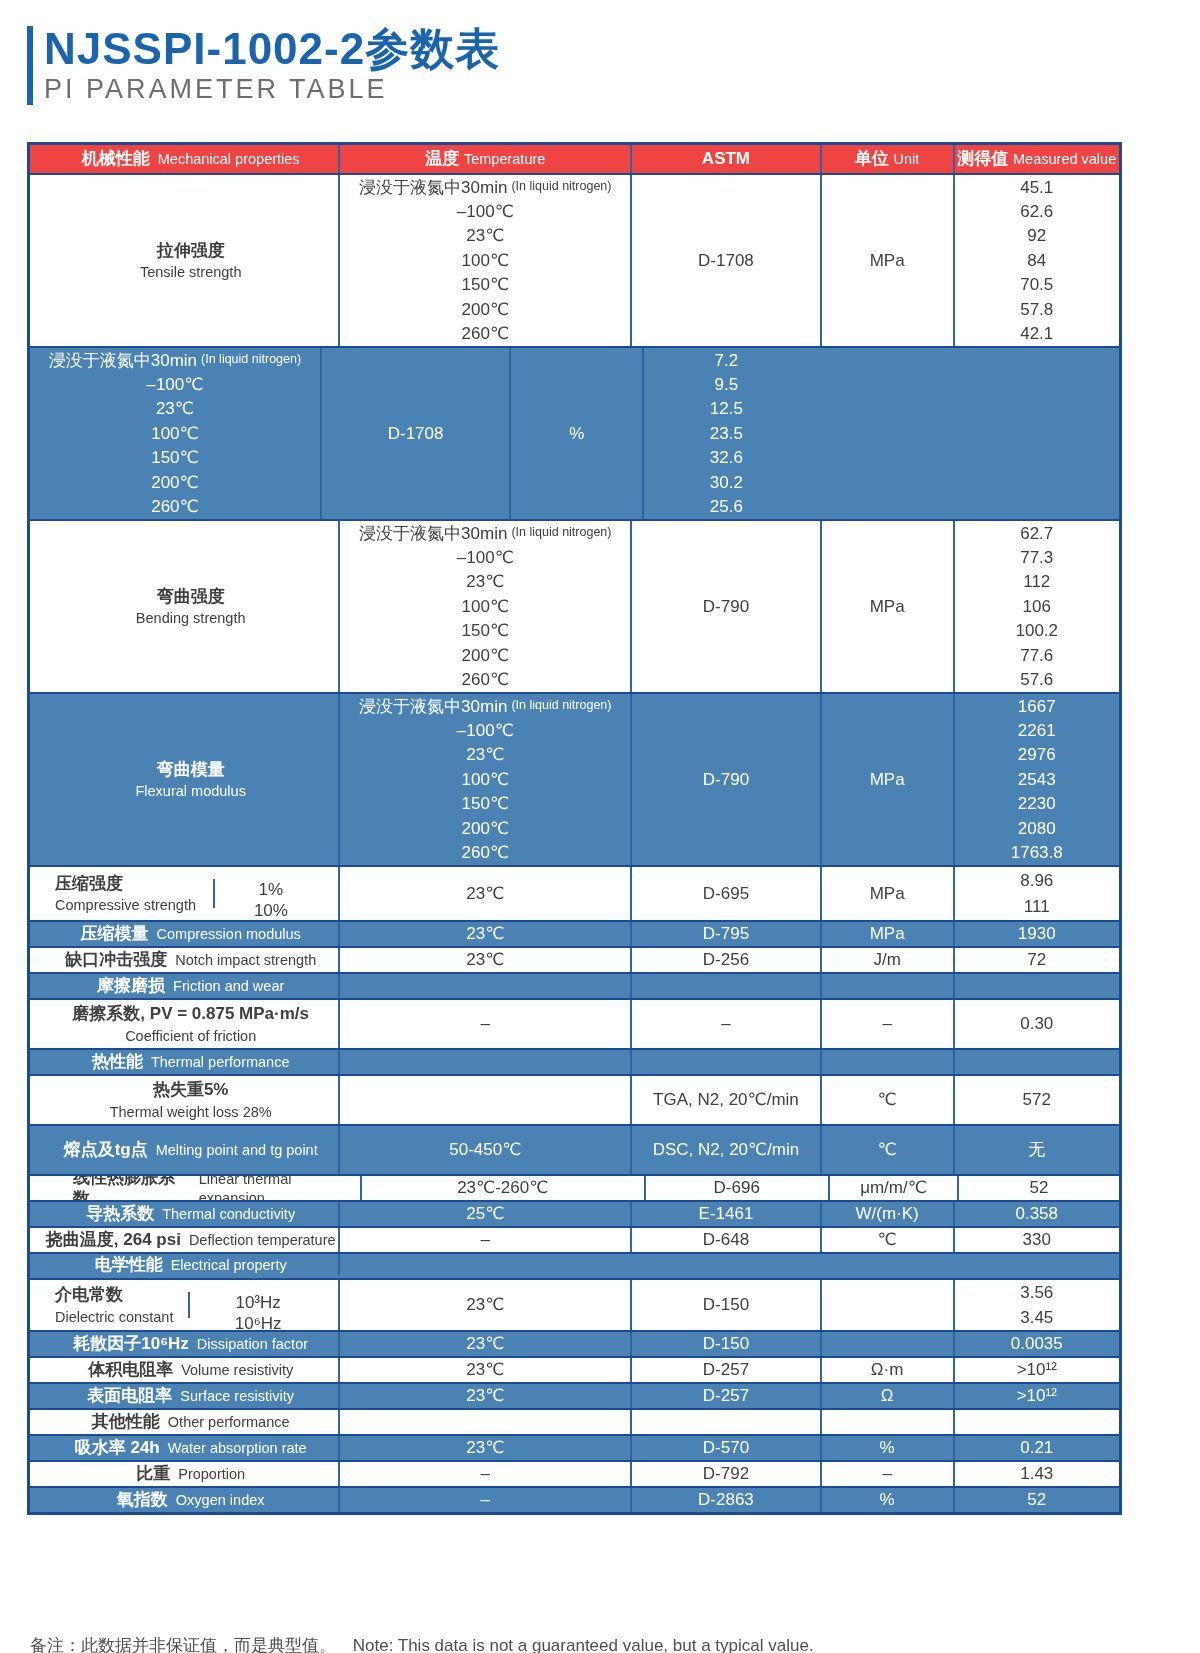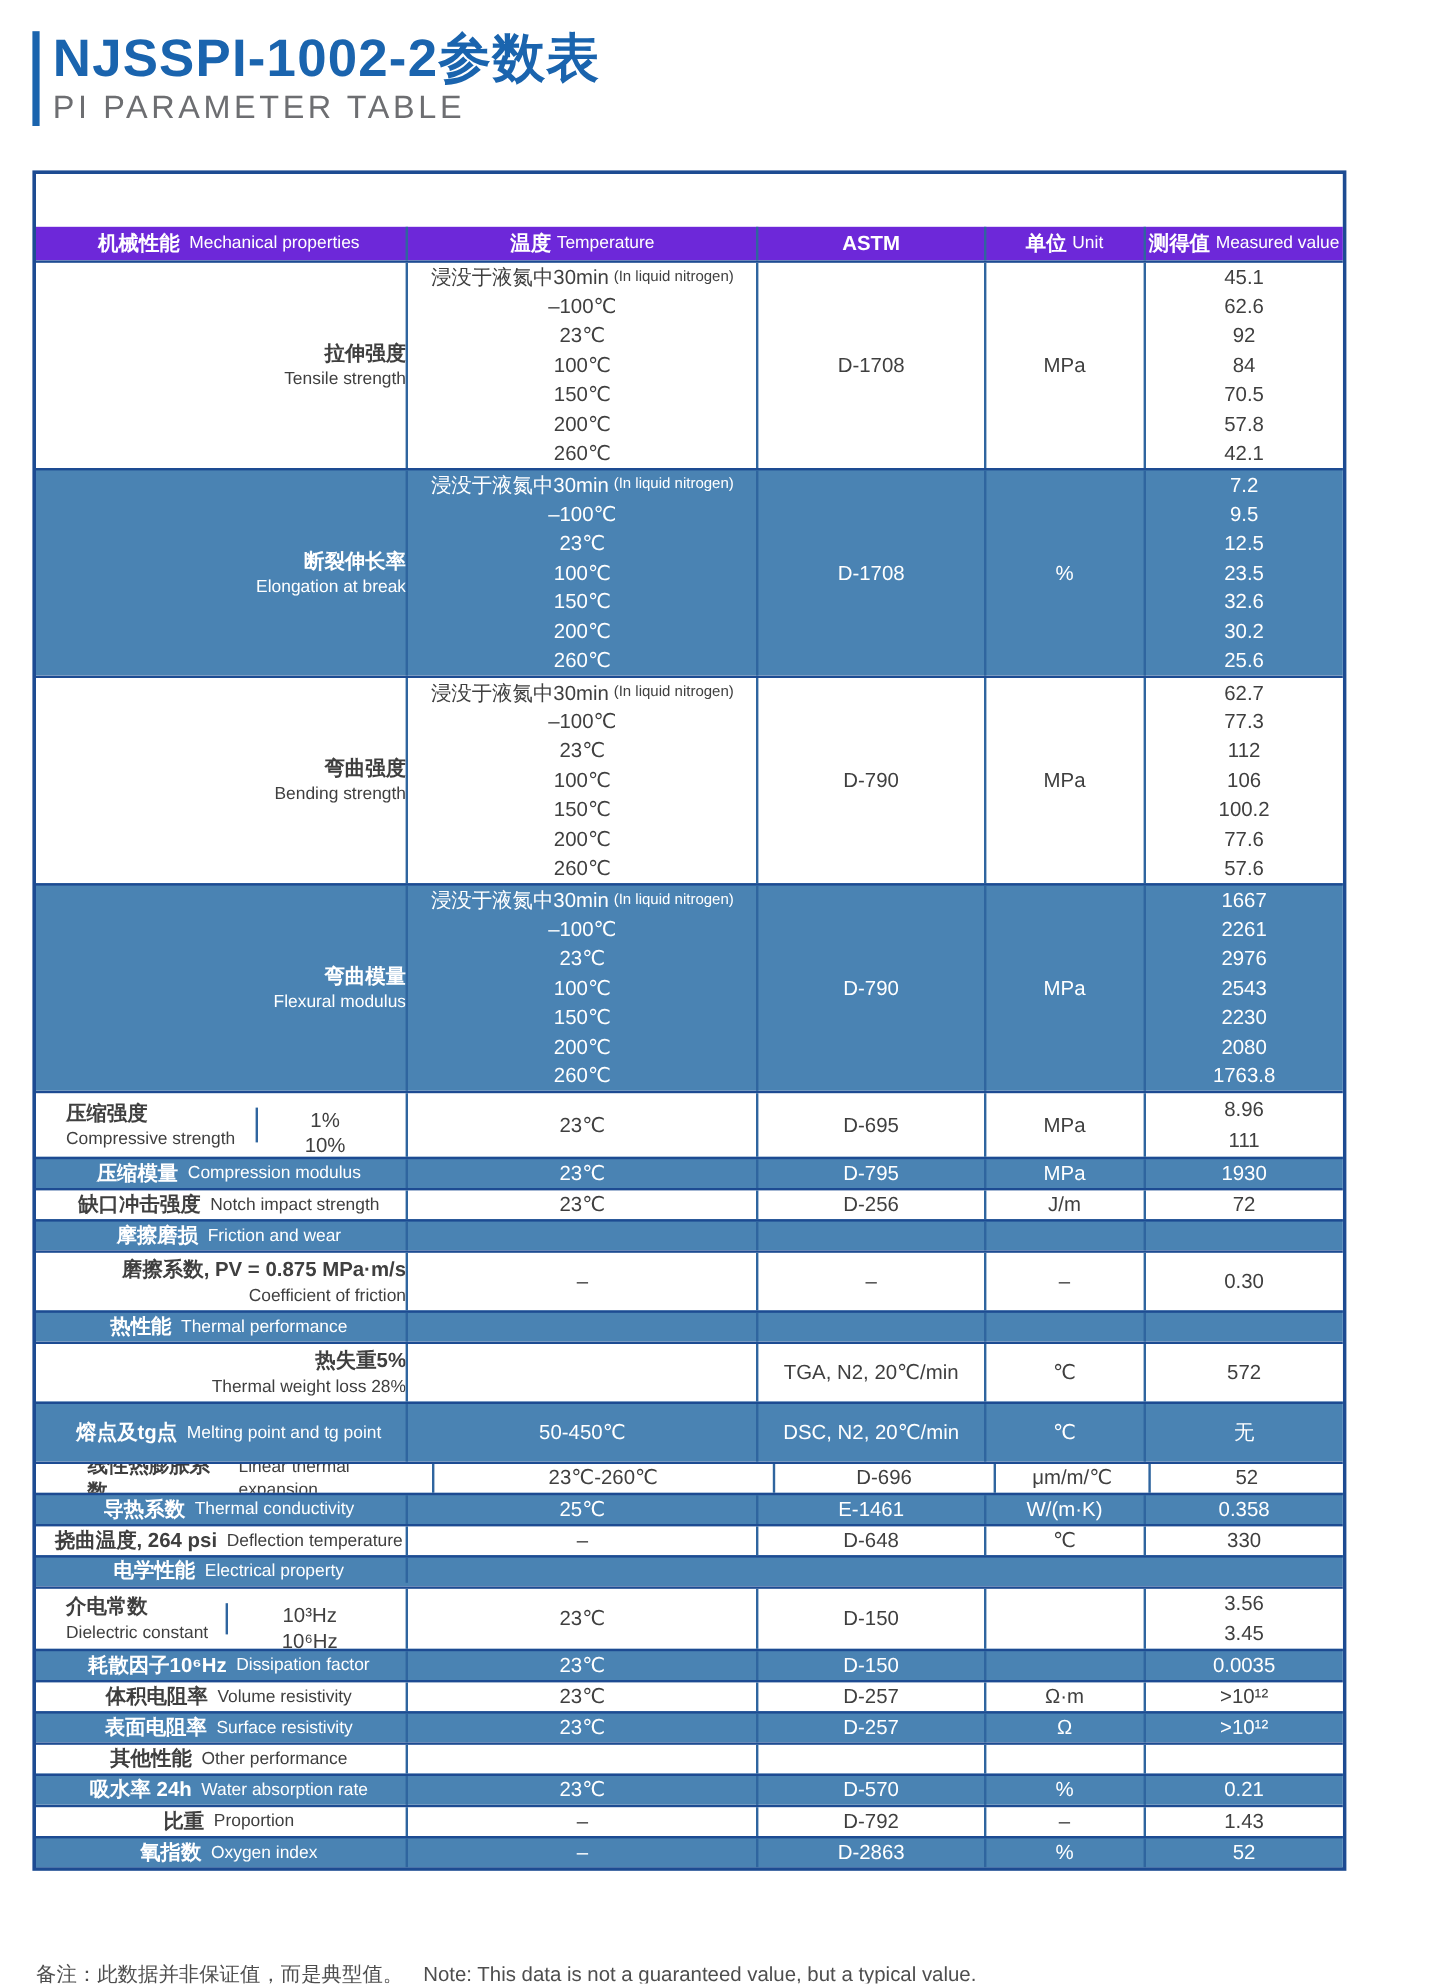--- a/index.html
+++ b/index.html
@@ -7,27 +7,27 @@
   body { font-family: "Liberation Sans", "DejaVu Sans", sans-serif; position: relative; color: #3f3f3f; }
 
   
   .title-block { position: absolute; top: 26px; left: 27px; display: flex; align-items: stretch; }
   .accent-bar { width: 6px; background: #1a64ae; margin-right: 11px; }
   .h1 { font-size: 44px; line-height: 1.04; font-weight: bold; color: #1a64ae; letter-spacing: 1px; }
   .h2 { font-size: 27px; line-height: 1.15; font-weight: 400; color: #6d6e71; letter-spacing: 3px; margin-top: 2px; }
 
   
   .ptable { position: absolute; top: 142px; left: 27px; width: 1095px; border: 3px solid #1d4b92; background: #fff; }
-  .thead { display: flex; height: 28px; background: #6d28d9; color: #ffffff; margin-top: 44px; }
+  .thead { display: flex; height: 28px; background: #ef4444; color: #ffffff; }
   .trow { display: flex; border-top: 2px solid #1d4b92; }
   .trow.white { background: #ffffff; color: #3f3f3f; }
   .trow.blue  { background: #4a83b3; color: #ffffff; }
 
   .cell { display: flex; align-items: center; justify-content: center; border-right: 2px solid #2f659f; font-size: 17px; line-height: 1.25; overflow: hidden; }
-  .c1 { width: 28.5%; flex-direction: column; align-items: flex-end; justify-content: center; padding-left: 13px; }
+  .c1 { width: 28.5%; flex-direction: column; align-items: center; justify-content: center; padding-left: 13px; }
   .c2 { width: 26.8%; }
   .c3 { width: 17.4%; }
   .c4 { width: 12.2%; }
   .c5 { width: 15.1%; border-right: none; }
 
   .c1.inlined { flex-direction: row; align-items: center; gap: 8px; }
   .c1.nopad { padding: 12px; flex-direction: row; align-items: stretch; }
 
   .lz { font-weight: 600; font-size: 17px; }
   .le { font-weight: 400; font-size: 14.5px; margin-top: 2px; }
@@ -107,24 +107,20 @@
             <div class="line">62.6</div>
             <div class="line">92</div>
             <div class="line">84</div>
             <div class="line">70.5</div>
             <div class="line">57.8</div>
             <div class="line">42.1</div>
           </div>
         </div>
       </div>
       <div class="trow blue" style="height: 173px;">
-        <div class="cell c1">
-          <div class="lz">断裂伸长率</div>
-          <div class="le">Elongation at break</div>
-        </div>
         <div class="cell c2">
           <div class="lines">
             <div class="line">
               <div>浸没于液氮中30min</div>
               <div class="note-sm">(In liquid nitrogen)</div>
             </div>
             <div class="line">–100℃</div>
             <div class="line">23℃</div>
             <div class="line">100℃</div>
             <div class="line">150℃</div>

